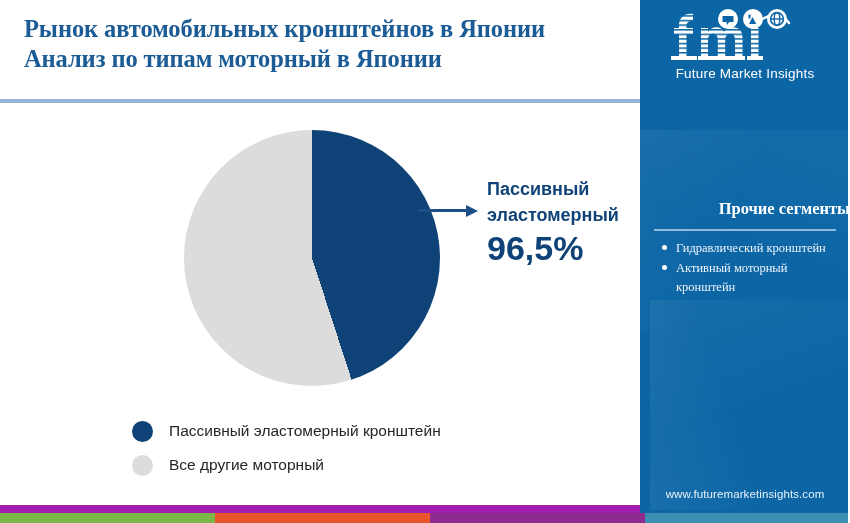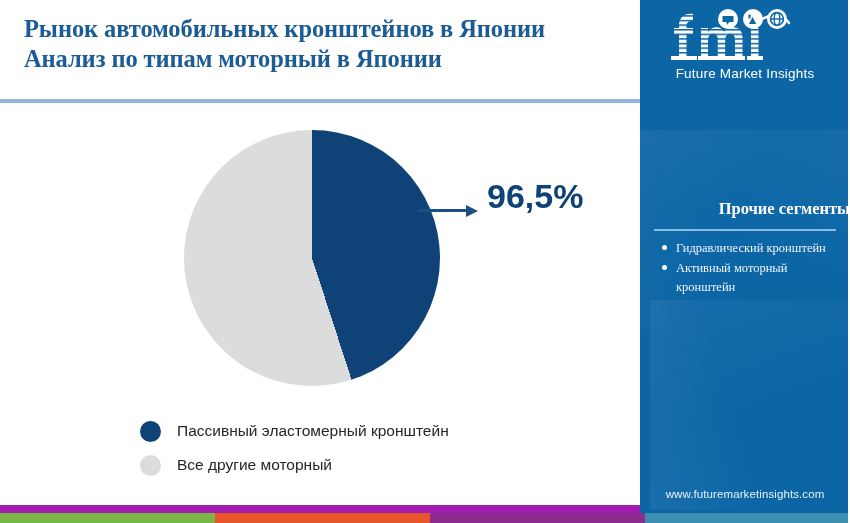--- a/index.html
+++ b/index.html
@@ -110,21 +110,21 @@
     font-weight: bold;
     font-size: 34px;
     line-height: 38px;
     color: #0f4377;
     margin-top: 1px;
   }
 
   
   .legend {
     position: absolute;
-    left: 140px;
+    left: 132px;
     top: 414px;
   }
   .legend-row {
     display: flex;
     align-items: center;
     height: 34px;
   }
   .legend-dot {
     width: 21px;
     height: 21px;
@@ -281,20 +281,22 @@
     <div class="pie-wrap">
       <div class="pie" style="background: conic-gradient(rgb(15, 67, 119) 0deg, rgb(15, 67, 119) 162deg, rgb(220, 220, 220) 162deg, rgb(220, 220, 220) 360deg);"></div>
     </div>
 
     <div class="callout-arrow">
       <div class="shaft"></div>
       <div class="head"></div>
     </div>
 
     <div class="callout-text">
+      <div class="callout-label">Пассивный</div>
+      <div class="callout-label">эластомерный</div>
       <div class="callout-value">96,5%</div>
     </div>
 
     <div class="legend">
       <div class="legend-row">
         <span class="legend-dot c0" style="background: rgb(15, 67, 119);"></span>
         <span class="legend-label">Пассивный эластомерный кронштейн</span>
       </div>
       <div class="legend-row">
         <span class="legend-dot c1" style="background: rgb(220, 220, 220);"></span>

